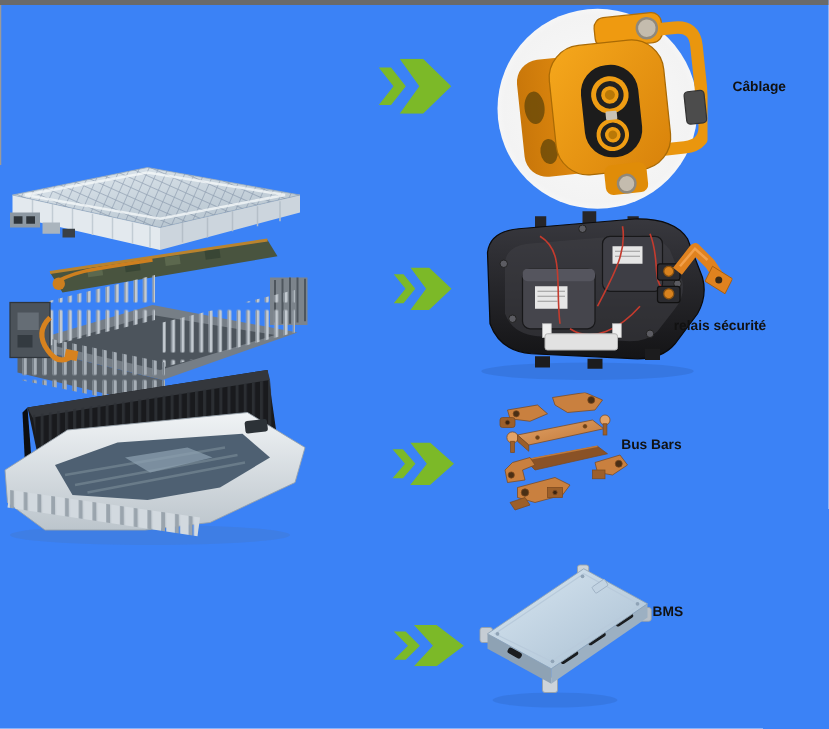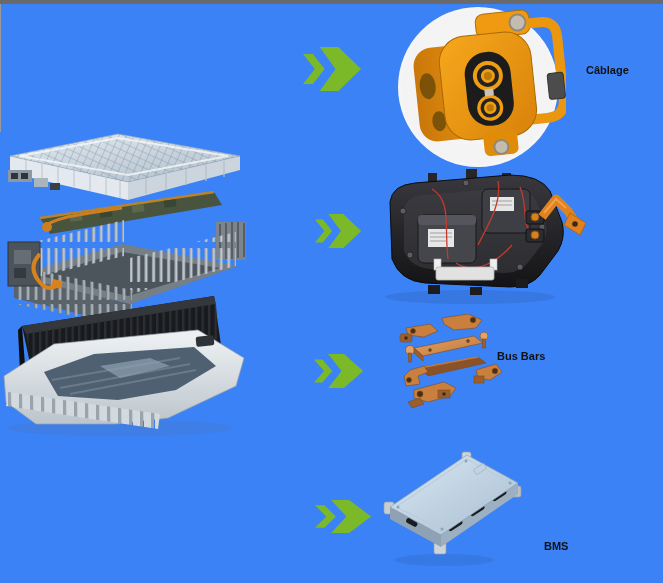--- a/index.html
+++ b/index.html
@@ -16,21 +16,21 @@
   .arrow-2{left:315px;top:214px;width:47px;height:34px;}
   .arrow-3{left:314px;top:354px;width:50px;height:34px;}
   .arrow-4{left:315px;top:500px;width:57px;height:33px;}
   .photo-1{left:390px;top:5px;width:176px;height:164px;}
   .photo-2{left:370px;top:167px;width:216px;height:142px;}
   .photo-3{left:380px;top:314px;width:125px;height:105px;}
   .photo-4{left:382px;top:450px;width:140px;height:122px;}
   .label-1{left:586px;top:64px;}
   .label-2{left:516px;top:255px;}
   .label-3{left:497px;top:350px;}
-  .label-4{left:522px;top:540px;padding-left:22px;}
+  .label-4{left:522px;top:484px;}
 </style>
 </head>
 <body>
 
 <div class="canvas">
 
   <div class="top-bar"></div>
   <div class="left-edge"></div>
 
   <figure class="abs pack" style="margin:0">
@@ -308,19 +308,20 @@
           <circle cx="84" cy="11" r="1.5"></circle>
         <circle cx="128" cy="33" r="1.5"></circle>
           <circle cx="60" cy="79" r="1.5"></circle>
       </g>
     </svg>
   </figure>
 
   <div class="label label-1">Câblage</div>
 
   <div class="label center label-2">
+    <div>relais sécurité</div>
   </div>
 
   <div class="label label-3">Bus Bars</div>
 
   <div class="label label-4">BMS</div>
 
 </div>
 
 </body></html>

